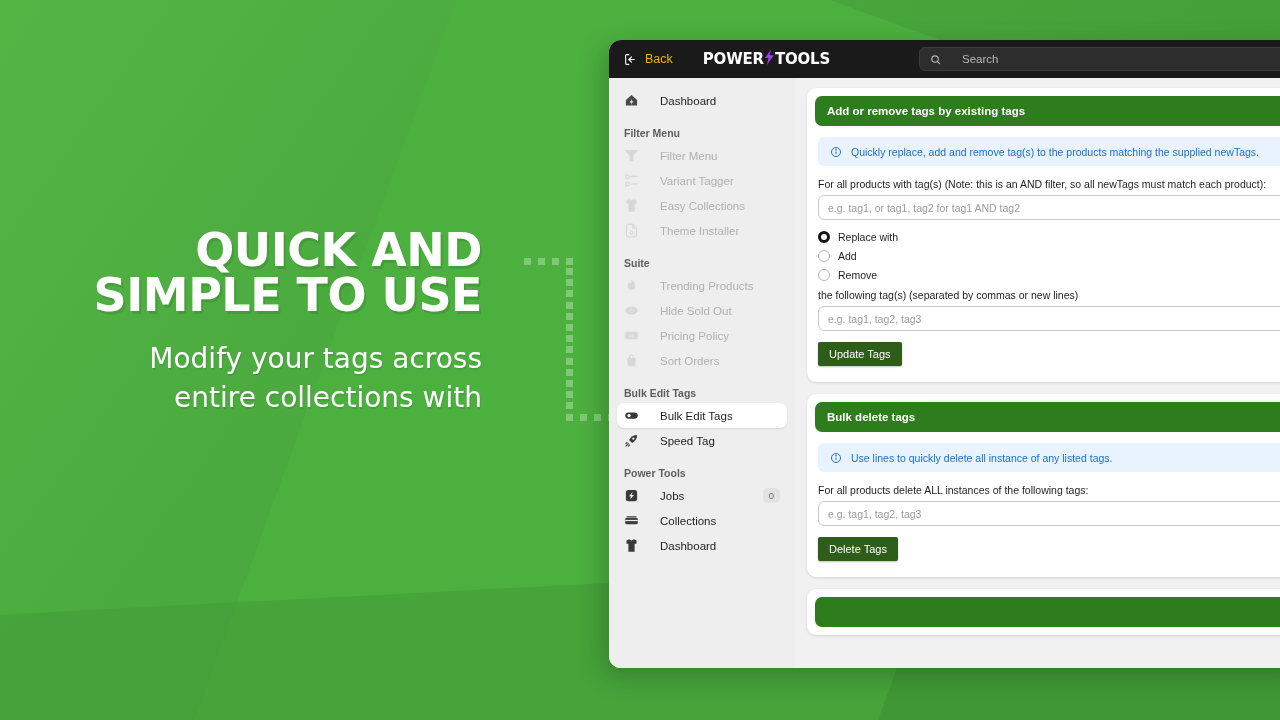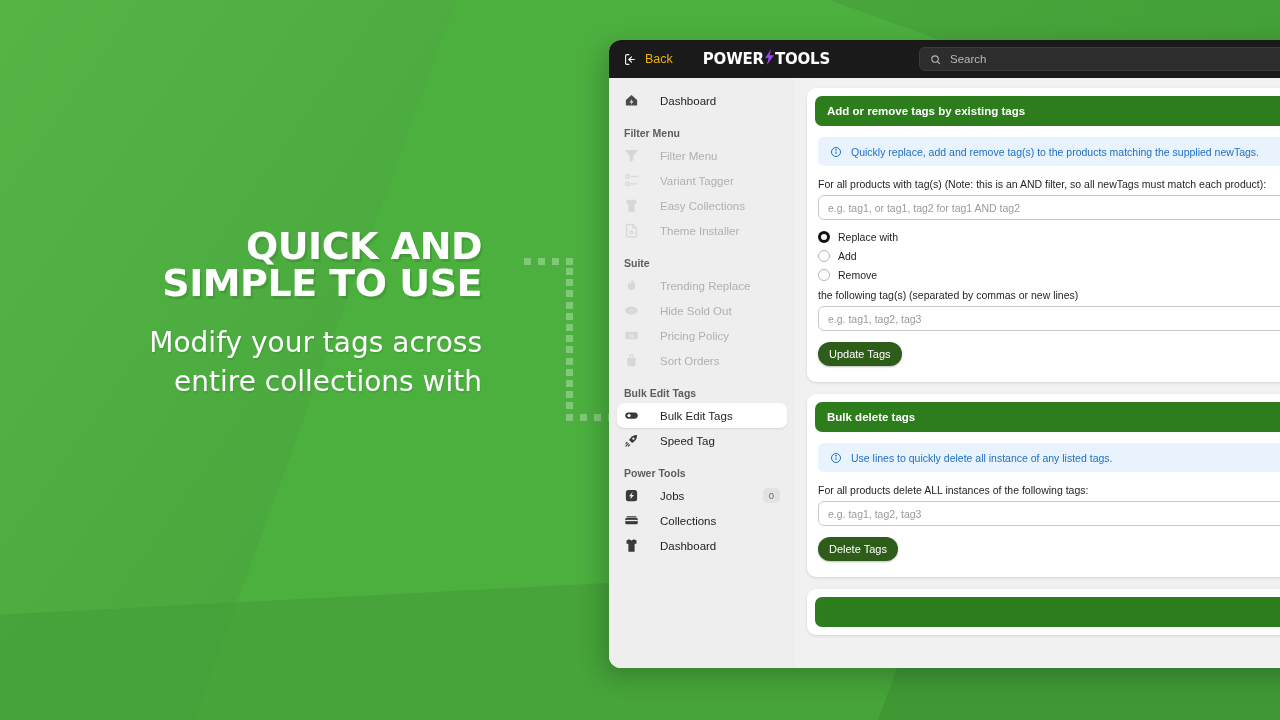--- a/index.html
+++ b/index.html
@@ -52,21 +52,21 @@
     left: 0; top: 228px;
     width: 492px;
     text-align: right;
     color: #ffffff;
     padding-right: 6px;
     z-index: 5;
   }
   .promo-head {
     font-family: "DejaVu Sans", sans-serif;
     font-weight: 700;
-    font-size: 38px;
+    font-size: 46px;
     line-height: 0.98;
     letter-spacing: -0.5px;
     text-transform: uppercase;
     text-shadow: 2px 3px 0 rgba(0,0,0,0.10);
     padding-right: 4px;
   }
   .promo-head span { display: block; white-space: nowrap; }
   .promo-sub {
     margin-top: 22px;
     font-family: "DejaVu Sans", sans-serif;
@@ -129,21 +129,21 @@
     margin-left: auto;
     margin-right: 0;
     width: 390px;
     height: 24px;
     background: #2d2d2d;
     border: 1px solid #3c3c3c;
     border-radius: 6px;
     display: flex; align-items: center;
     padding: 0 8px; gap: 7px;
   }
-  .search-wrap .ph { color: #b8b8b8; font-size: 11.5px; }
+  .search-wrap .ph { color: #b8b8b8; font-size: 11.5px; margin-left: 12px; }
 
   .body-row { display: flex; height: calc(100% - 38px); }
 
   
   .sidebar {
     width: 186px;
     background: #eeeeee;
     padding: 10px 8px 0 8px;
     flex: none;
   }
@@ -233,21 +233,21 @@
     border: 1.5px solid #b6b6b6; background: #fff; flex: none;
     position: relative;
   }
   .radio.on { border: 3.5px solid #111111; }
   .btn {
     display: inline-block;
     background: #2e5d19;
     color: #ffffff;
     font-size: 11px;
     padding: 6px 11px;
-    border-radius: 12px;
+    border-radius: 2px;
     box-shadow: 0 1px 2px rgba(0,0,0,0.25);
   }
   .mt6 { margin-top: 2px; }
 </style>
 </head>
 <body>
 
 <div id="stage">
   <div class="bg-base"></div>
   <div class="diag-a"></div>
@@ -372,21 +372,21 @@
             </span>
             <span class="side-label">Theme Installer</span>
           </div>
           <div class="side-group">Suite</div>
           <div class="side-item dim">
             <span class="ic">
               <svg width="15" height="15" viewBox="0 0 24 24">
                 <path d="M12 2c3 4 6 6 6 11a6 6 0 0 1-12 0c0-3 2-5 3-7 0 2 1 3 2 3 1-2 1-5 1-7z" fill="#b4b4b4"></path>
               </svg>
             </span>
-            <span class="side-label">Trending Replace</span>
+            <span class="side-label">Trending Products</span>
           </div>
           <div class="side-item dim">
             <span class="ic">
               <svg width="15" height="15" viewBox="0 0 24 24">
                 <ellipse cx="12" cy="12" rx="10" ry="6.5" fill="#b4b4b4"></ellipse>
                 <circle cx="12" cy="12" r="3.3" fill="#eee"></circle>
                 <line x1="9.5" y1="9.5" x2="14.5" y2="14.5" stroke="#b4b4b4" stroke-width="2"></line>
                 <line x1="14.5" y1="9.5" x2="9.5" y2="14.5" stroke="#b4b4b4" stroke-width="2"></line>
               </svg>
             </span>

